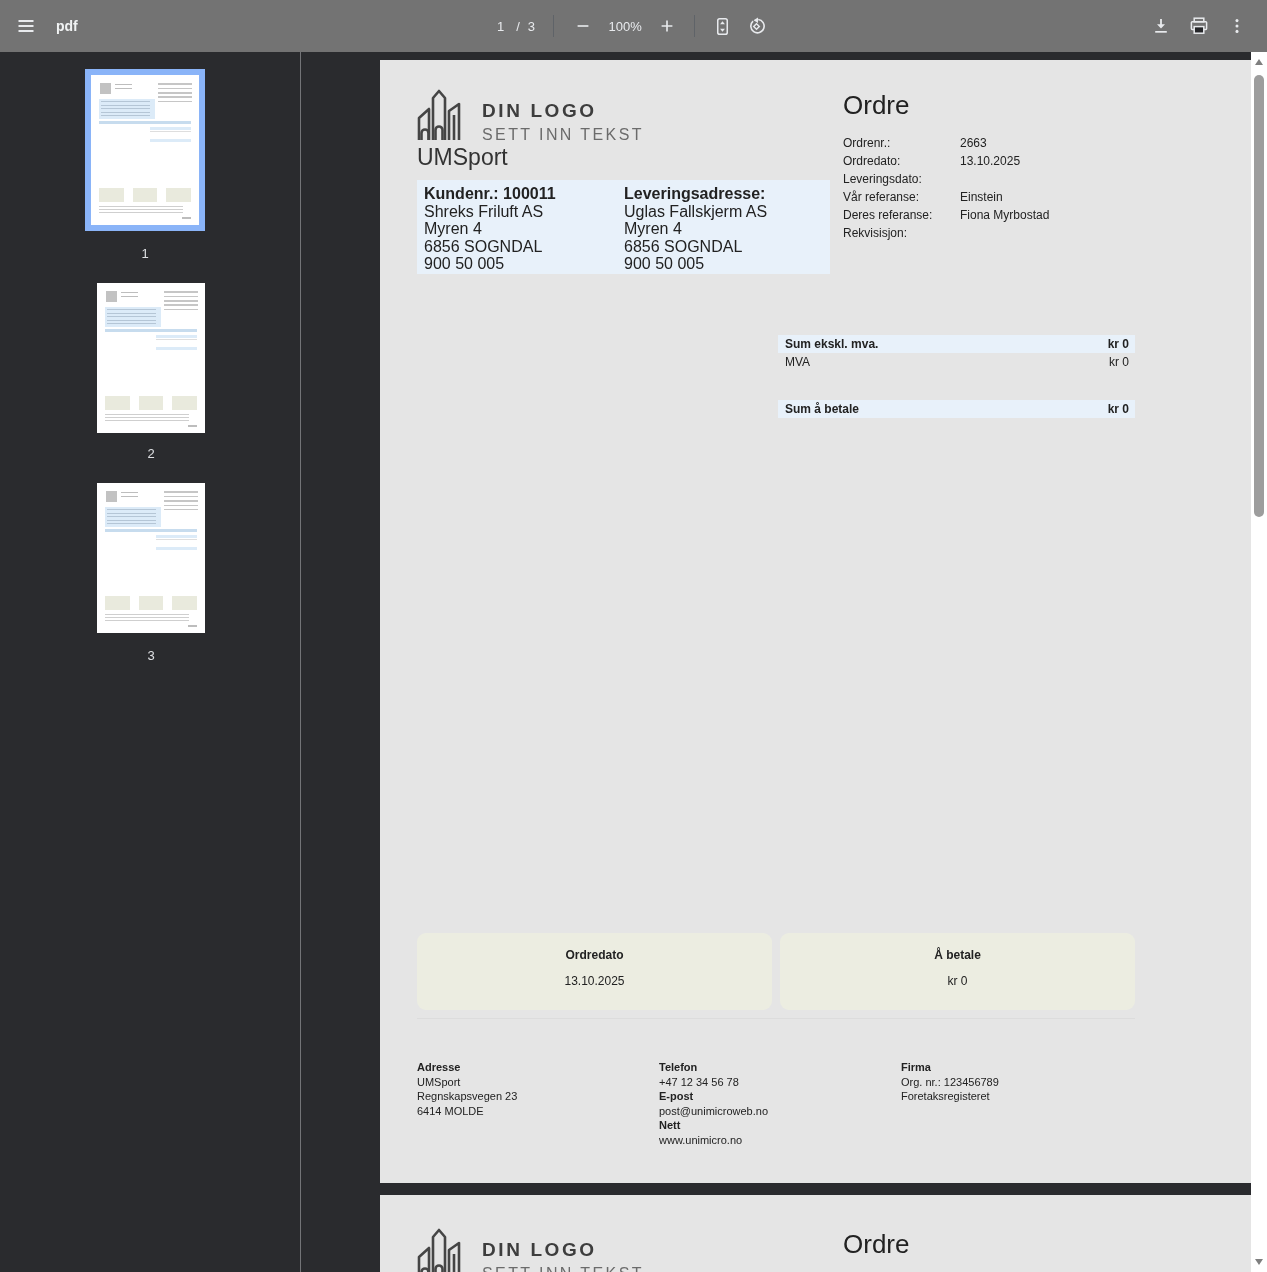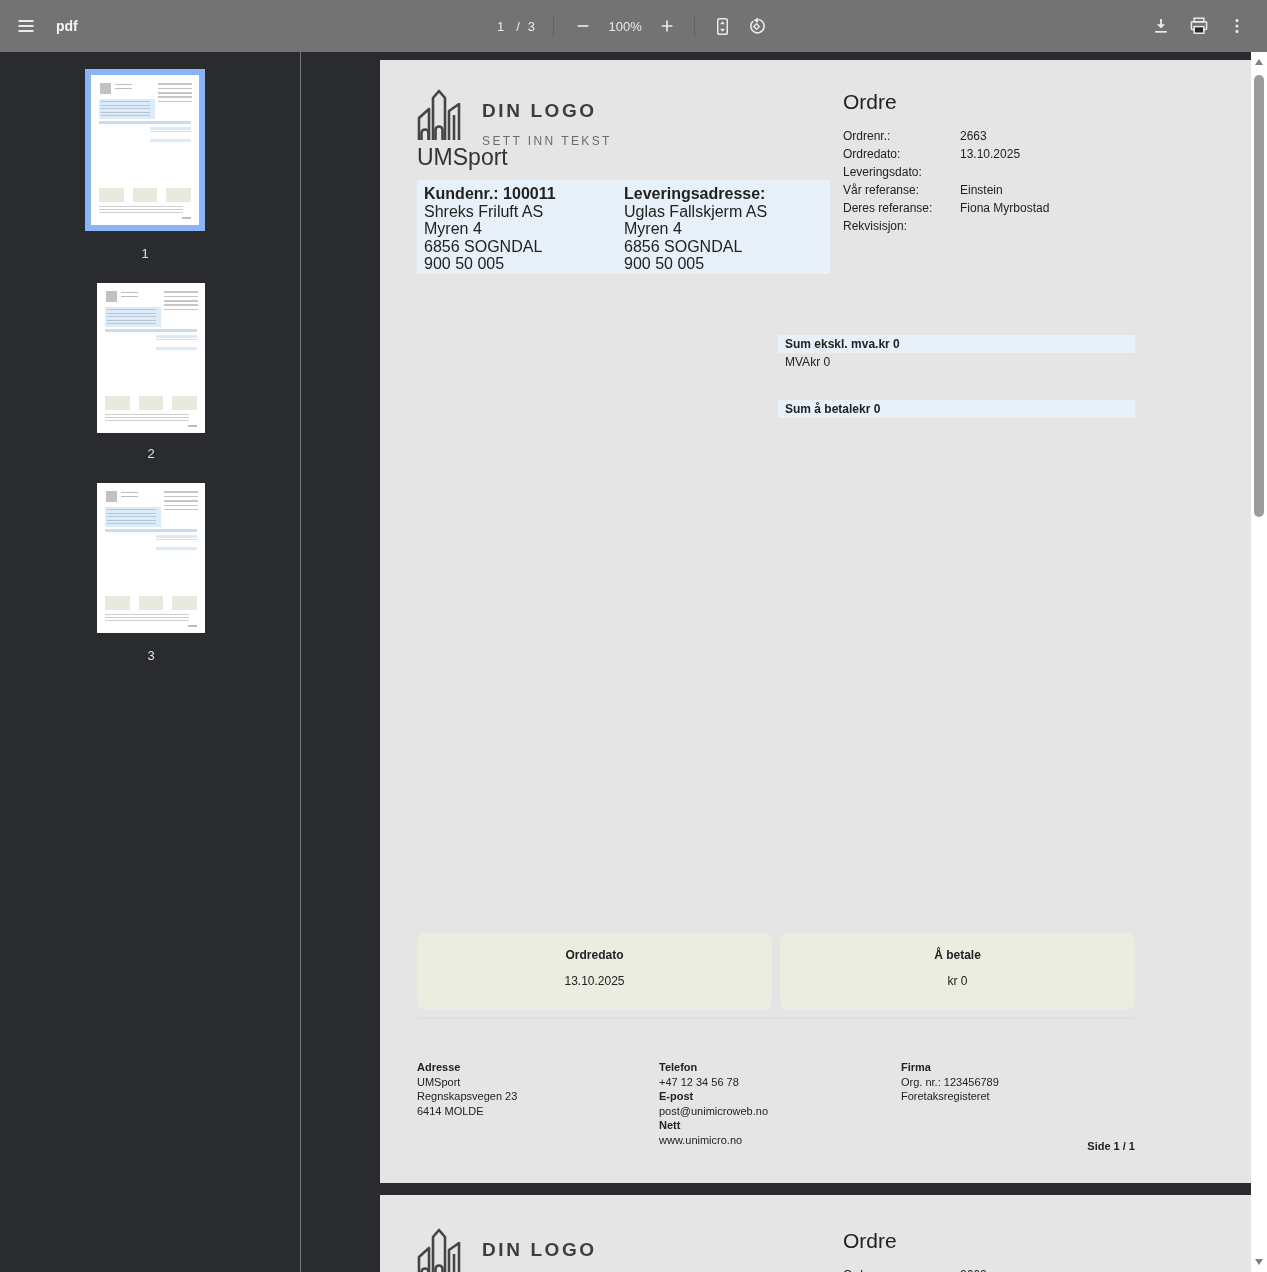--- a/index.html
+++ b/index.html
@@ -44,35 +44,35 @@
   .m-bboxes { position:absolute; left:7%; top:75.5%; width:86%; height:9%; background:linear-gradient(to right,#e9eadd 0 26.8%,transparent 26.8% 36.6%,#e9eadd 36.6% 63.4%,transparent 63.4% 73.2%,#e9eadd 73.2% 100%); }
   .m-footer { position:absolute; left:7%; top:87.5%; width:78%; height:8px; background:repeating-linear-gradient(to bottom,#cfcfcf 0 1px,transparent 1px 3.2px); }
   .m-side { position:absolute; right:7%; bottom:4%; width:9px; height:2px; background:#bdbdbd; }
 
   
   .page { position:absolute; left:380px; width:937px; background:#e5e5e5; color:#222; }
   .page1 { top:60px; height:1123px; }
   .page2 { top:1195px; height:200px; }
   .logo-row { position:absolute; left:37px; top:28px; display:flex; gap:17px; }
   .logo-text-title { font-size:19px; font-weight:700; letter-spacing:2.6px; color:#3d3d3d; margin-top:12px; }
-  .logo-text-sub { font-size:12px; letter-spacing:2.4px; color:#6b6b6b; margin-top:12px; }
+  .logo-text-sub { font-size:16px; letter-spacing:2.4px; color:#6b6b6b; margin-top:4px; }
   .company-name { position:absolute; left:37px; top:84px; font-size:23px; color:#333; }
   .customer-box { position:absolute; left:37px; top:120px; width:413px; height:94px; background:#e8f1fa; padding:5px 0 0 7px; display:flex; }
   .cust-col { width:200px; font-size:16px; line-height:17.6px; }
   .cust-col2 { margin-left:0; }
   .b { font-weight:700; }
   .order-block { position:absolute; left:463px; top:30px; width:292px; }
-  .order-title { font-size:21px; color:#222; margin-bottom:13px; }
+  .order-title { font-size:26px; color:#222; margin-bottom:13px; }
   .order-row { display:flex; font-size:12px; line-height:18px;align-items:flex-end; }
   .order-lab { width:117px; }
   .items-header { position:absolute; left:37px; top:230px; width:718px; height:17px; background:#d9e8f5; display:flex; align-items:center; font-size:11px; font-weight:700; }
   .c1{width:139px; padding-left:7px;} .c2{width:160px;} .c3{width:40px; text-align:right;}
   .c4{width:140px; text-align:center;} .c5{width:65px; text-align:right;} .c6{width:95px; text-align:right;}
   .c7{width:79px; text-align:right; padding-right:7px;}
-  .t-row { position:absolute; left:398px; width:357px; height:18px; display:flex; align-items:center; padding:0 6px 0 7px; font-size:12px; }
+  .t-row { position:absolute; left:398px; width:357px; height:18px; display:flex; justify-content:space-between; align-items:center; padding:0 6px 0 7px; font-size:12px; }
   .t-blue { background:#e8f1fa; }
   .t-sub { top:275px; } .t-vat { top:293px; } .t-total { top:340px; }
   .summary-boxes { position:absolute; left:37px; top:873px; width:718px; display:flex; gap:8px; }
   .sbox { flex:1; height:77px; background:#ecede1; text-align:center;border-radius:9px; }
   .sbox-label { padding-top:15px; font-size:12px; font-weight:700; }
   .sbox-value { margin-top:12px; font-size:12px; }
   .footer-divider { position:absolute; left:37px; top:958px; width:718px; border-top:1px solid #dcdcdc; }
   .f-col { position:absolute; top:1000px; font-size:11px; line-height:14.6px; }
   .f-col1 { left:37px; } .f-col2 { left:279px; } .f-col3 { left:521px; }
   .side-label { position:absolute; left:37px; top:1080px; width:718px; text-align:right; font-size:11px; font-weight:700; }
@@ -323,21 +323,20 @@
       <div>post@unimicroweb.no</div>
       <div class="b">Nett</div>
       <div>www.unimicro.no</div>
     </div>
     <div class="f-col f-col3">
       <div class="b">Firma</div>
       <div>Org. nr.: 123456789</div>
       <div>Foretaksregisteret</div>
     </div>
 
-    <div class="side-label">Side 1 / 1</div>
   </div>
 
   <div class="page page2">
     <div class="logo-row" style="top:32px;">
       <span>
         <svg width="48" height="54" viewBox="0 0 48 54" fill="none" stroke="#454545" stroke-width="2.6" stroke-linejoin="round">
           <path d="M2 52V30l10-9v31"></path>
           <path d="M4.5 52v-7a3.5 3.5 0 0 1 7 0v7"></path>
           <path d="M16 52V10l6-7 6 7v42"></path>
           <path d="M18.5 52V42a3.5 3.5 0 0 1 7 0v10"></path>

